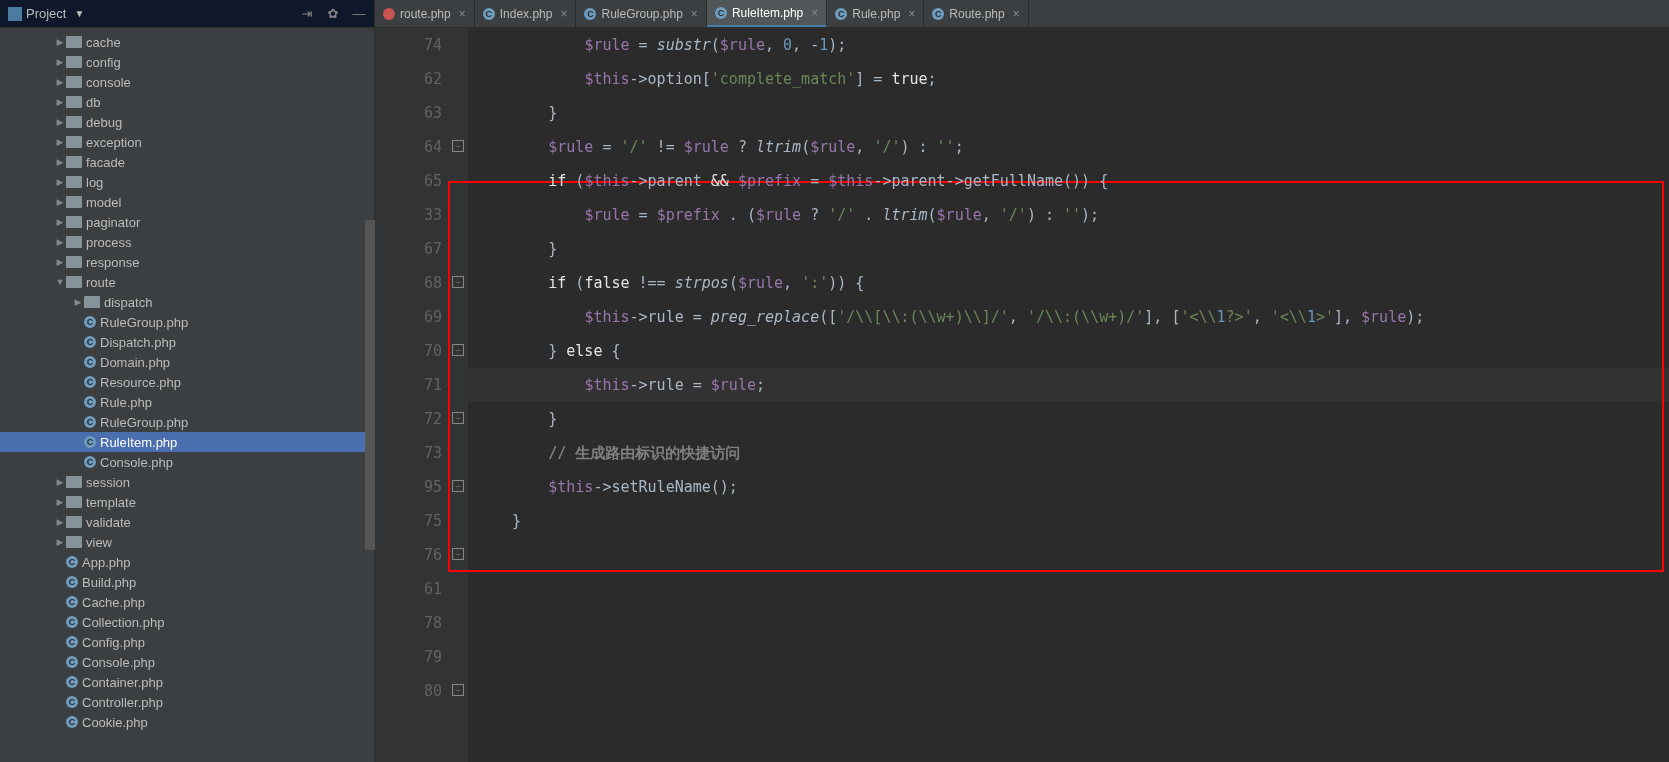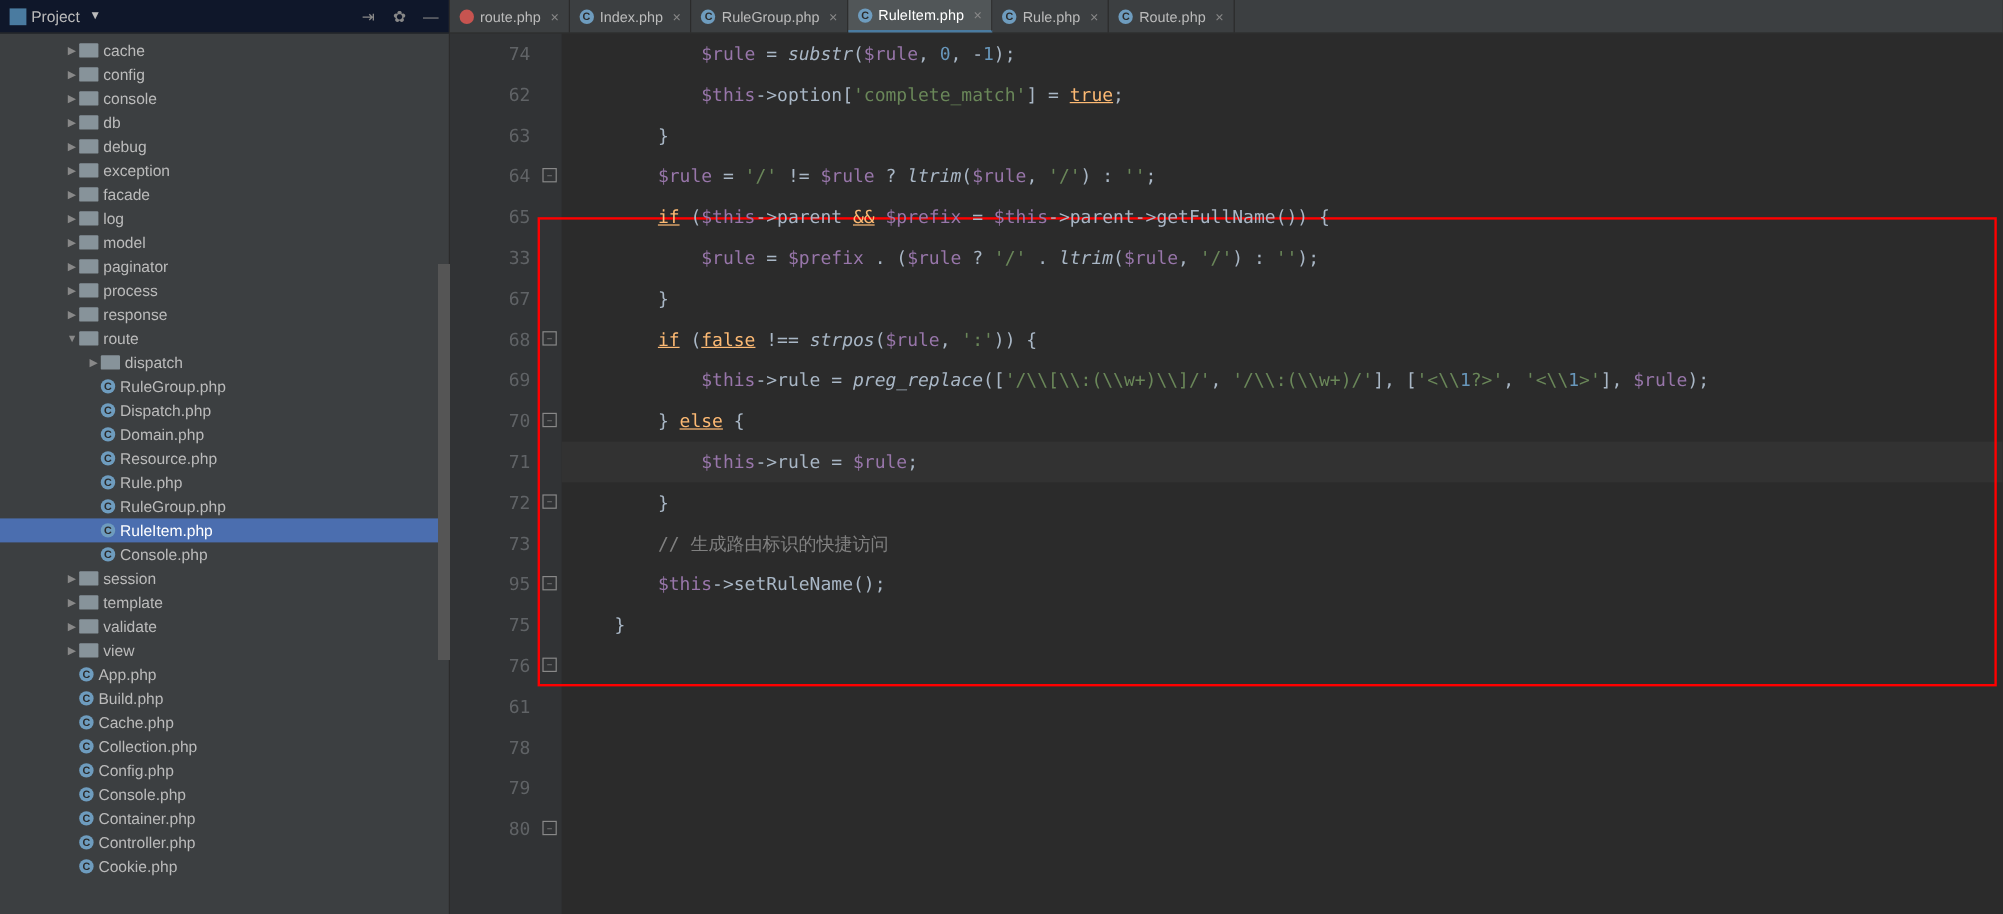--- a/index.html
+++ b/index.html
@@ -26,26 +26,26 @@
 .tab-close { color: #888; margin-left: 4px; }
 .tab .file-icon { margin-right: 1px; }
 .tab .file-icon.orange { background: #c75450; }
 .editor { flex: 1; display: flex; background: #2b2b2b; position: relative; }
 .gutter { width: 75px; background: #313335; text-align: right; padding-right: 8px; color: #606366; font-family: Consolas, monospace; font-size: 15px; line-height: 34px; }
 .fold-col { width: 18px; background: #313335; position: relative; }
 .fold-marker { position: absolute; left: 2px; width: 12px; height: 12px; border: 1px solid #888; font-size: 8px; display: flex; align-items: center; justify-content: center; color: #888; background: #313335; }
 .code { flex: 1; font-family: Consolas, monospace; font-size: 15px; line-height: 34px; color: #a9b7c6; padding-left: 8px; position: relative; white-space: pre; }
 .highlight-box { position: absolute; border: 2px solid #ff0000; pointer-events: none; }
 .current-line { position: absolute; left: 0; right: 0; height: 34px; background: #323232; }
-.kw { color: #fdba74; text-decoration: underline; }
+.kw { color: #e5e5e5; }
 .var { color: #9876aa; }
 .str { color: #6a8759; }
 .num { color: #6897bb; }
 .fni { font-style: italic; color: #a9b7c6; }
-.comment { color: #808080; }
+.comment { color: #808080; font-weight: bold; }
 .scrollbar-thumb { position: absolute; right: 0; width: 10px; background: #555; }
 </style>
 </head>
 <body>
 
 <div class="container">
   <div class="sidebar">
     <div class="sidebar-header">
       <div class="sidebar-title">
         <span class="icon"></span>

